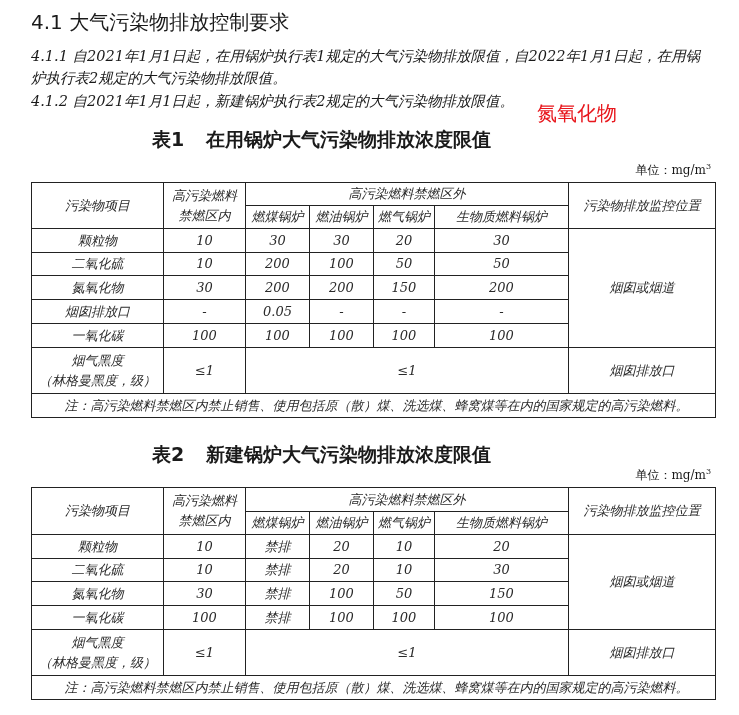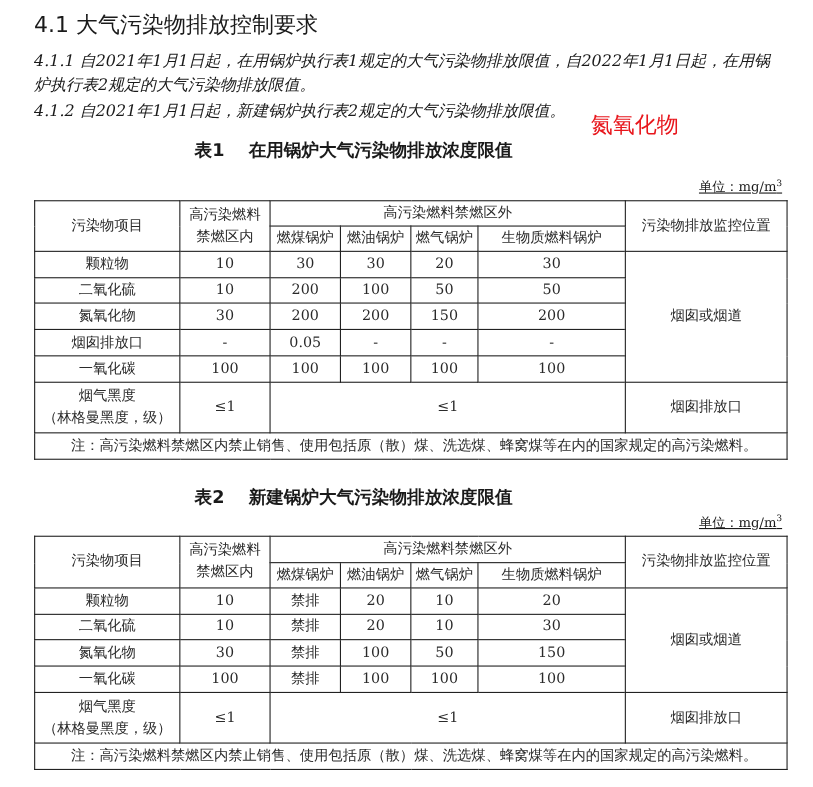--- a/index.html
+++ b/index.html
@@ -2,24 +2,24 @@
 <html><head>
 <meta charset="utf-8">
 <style>
   html, body { margin: 0; padding: 0; background: #ffffff; }
   body { width: 739px; height: 715px; position: relative; overflow: hidden;
          font-family: "DejaVu Serif", "Liberation Serif", serif; color: #1a1a1a; }
   .abs { position: absolute; white-space: nowrap; }
   .section-title { left: 31px; top: 9px; font-size: 20px; font-family: "DejaVu Sans", "Liberation Sans", sans-serif; }
   .para { left: 31px; font-size: 14.5px; line-height: 22px; font-style: italic; }
   .watermark { left: 537px; top: 100px; font-size: 20px; color: #e8161c; font-family: "DejaVu Sans", "Liberation Sans", sans-serif; }
-  .table-caption { font-size: 16px; font-family: "DejaVu Sans", "Liberation Sans", sans-serif; font-weight: bold; left: 0; width: 643px; text-align: center; }
+  .table-caption { font-size: 19px; font-family: "DejaVu Sans", "Liberation Sans", sans-serif; font-weight: bold; left: 0; width: 643px; text-align: center; }
   .table-caption .num { margin-right: 22px; }
-  .unit { right: 28px; font-size: 12px; text-decoration: underline; }
-  table.grid { position: absolute; left: 31px; border-collapse: collapse; width: 684px; table-layout: fixed; font-size: 13px; }
+  .unit { right: 28px; font-size: 12px; }
+  table.grid { position: absolute; left: 31px; border-collapse: collapse; width: 684px; table-layout: fixed; font-size: 13px; font-style: italic; }
   table.grid td { border: 1px solid #222; text-align: center; vertical-align: middle; padding: 0; line-height: 20px; color: #2a2a2a; }
   table.grid td.note { text-align: center; padding-left: 6px; }
   .sup { font-size: 8px; vertical-align: super; }
 </style>
 </head>
 <body>
 
 <div class="abs section-title">4.1 大气污染物排放控制要求</div>
 <div class="abs para" style="top:45px">4.1.1 自2021年1月1日起，在用锅炉执行表1规定的大气污染物排放限值，自2022年1月1日起，在用锅</div>
 <div class="abs para" style="top:67px">炉执行表2规定的大气污染物排放限值。</div>

